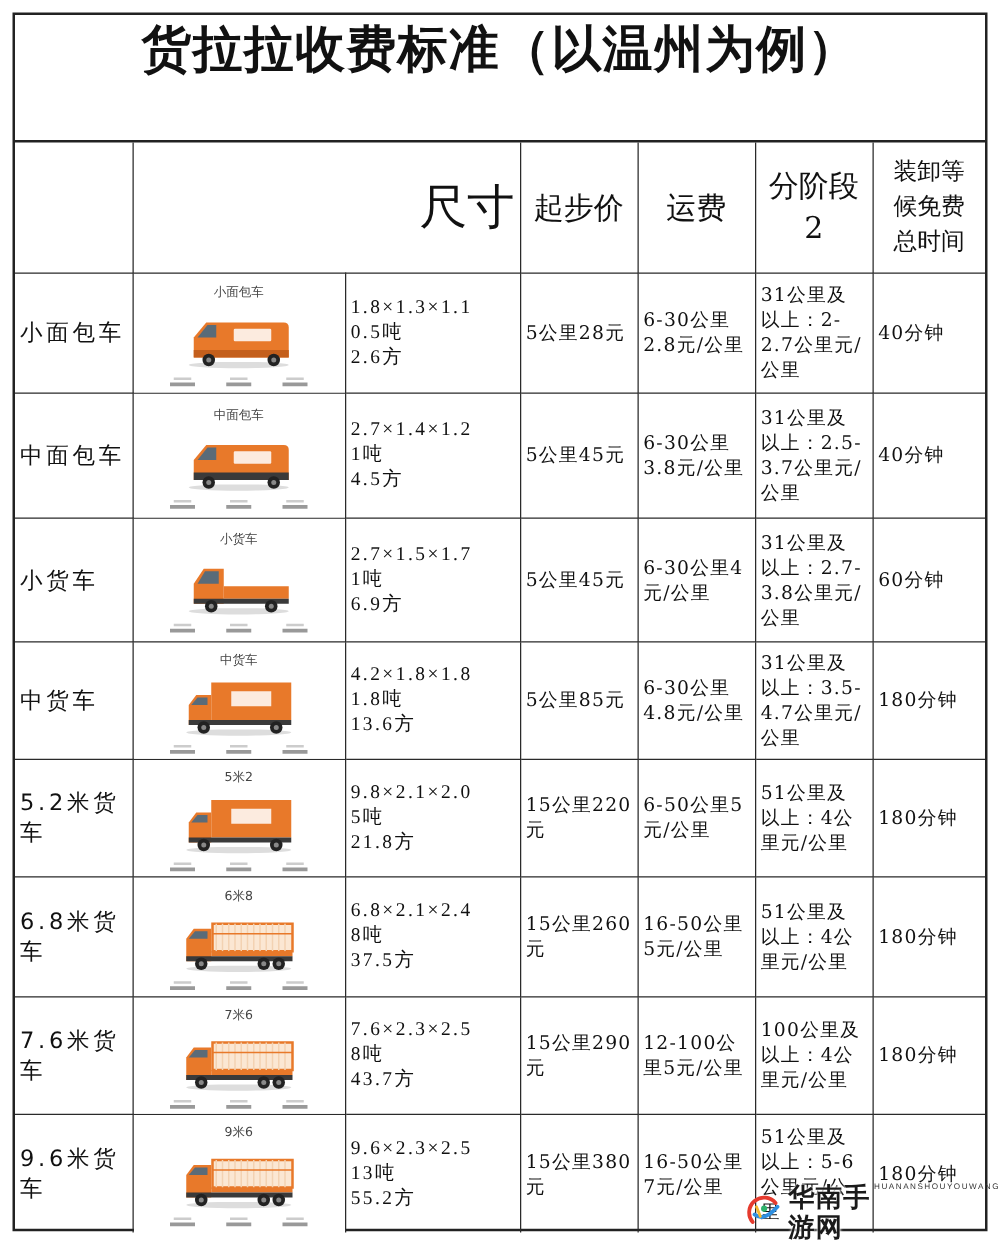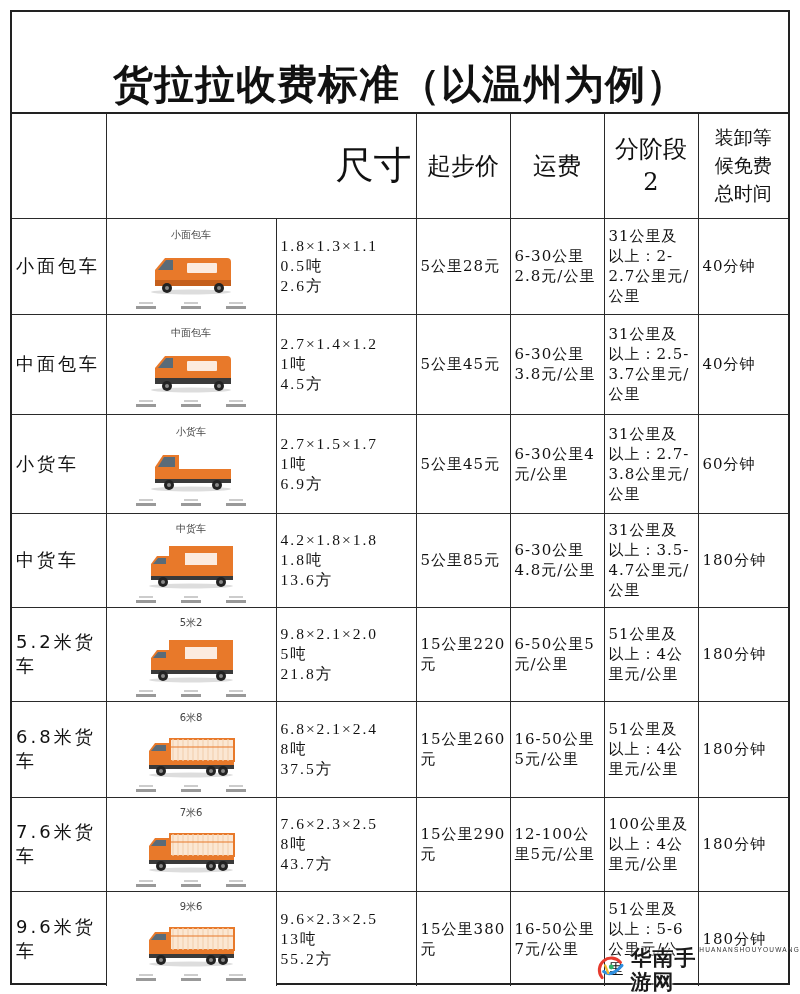--- a/index.html
+++ b/index.html
@@ -4,21 +4,21 @@
 <style>
   * { box-sizing: border-box; margin: 0; padding: 0; }
   html, body { width: 800px; height: 994px; background: #ffffff; overflow: hidden; }
   body { position: relative; font-family: "DejaVu Serif", "Liberation Serif", serif; color: #111; }
 
   .sheet { position: absolute; left: 10px; top: 10px; width: 780px; height: 975px; border: 2px solid #222; }
 
   .title-row {
     position: absolute; left: 0; top: 0; width: 776px; height: 102px;
     border-bottom: 2px solid #222;
-    display: flex; align-items: flex-end; justify-content: center;
+    display: flex; align-items: flex-start; justify-content: center;
   }
   .title-text {
     font-family: "DejaVu Sans", "Liberation Sans", sans-serif;
     font-weight: bold; font-size: 40px; letter-spacing: 1px; color: #111;
   }
 
   table.grid {
     position: absolute; left: 0; top: 102px;
     border-collapse: collapse; table-layout: fixed; width: 776px;
   }

